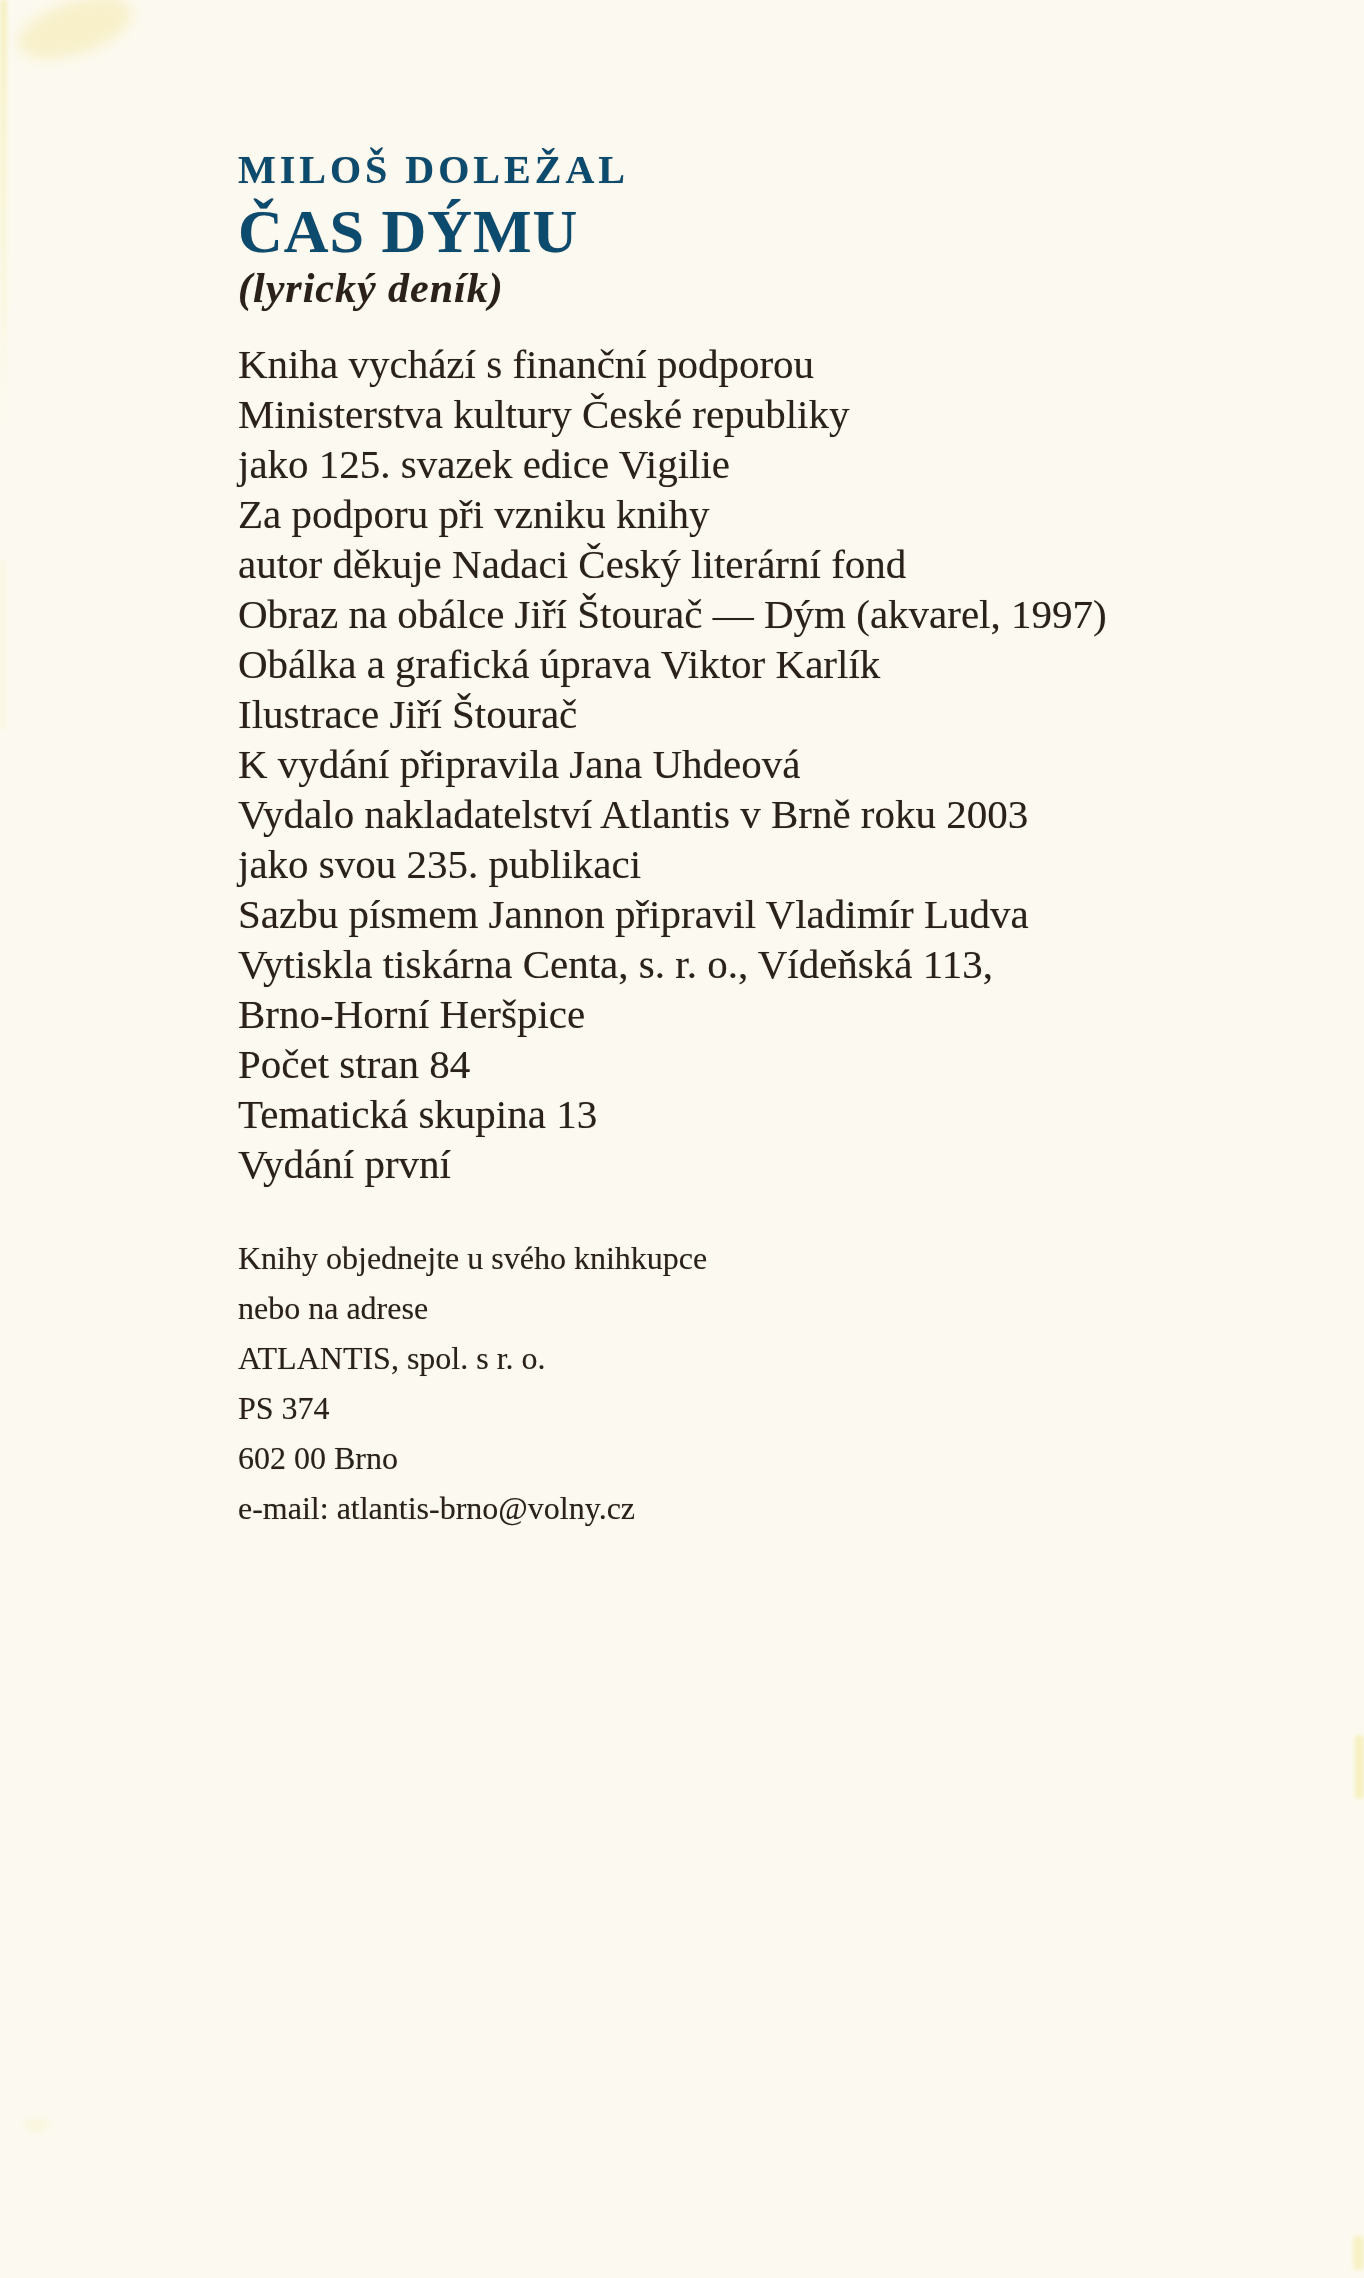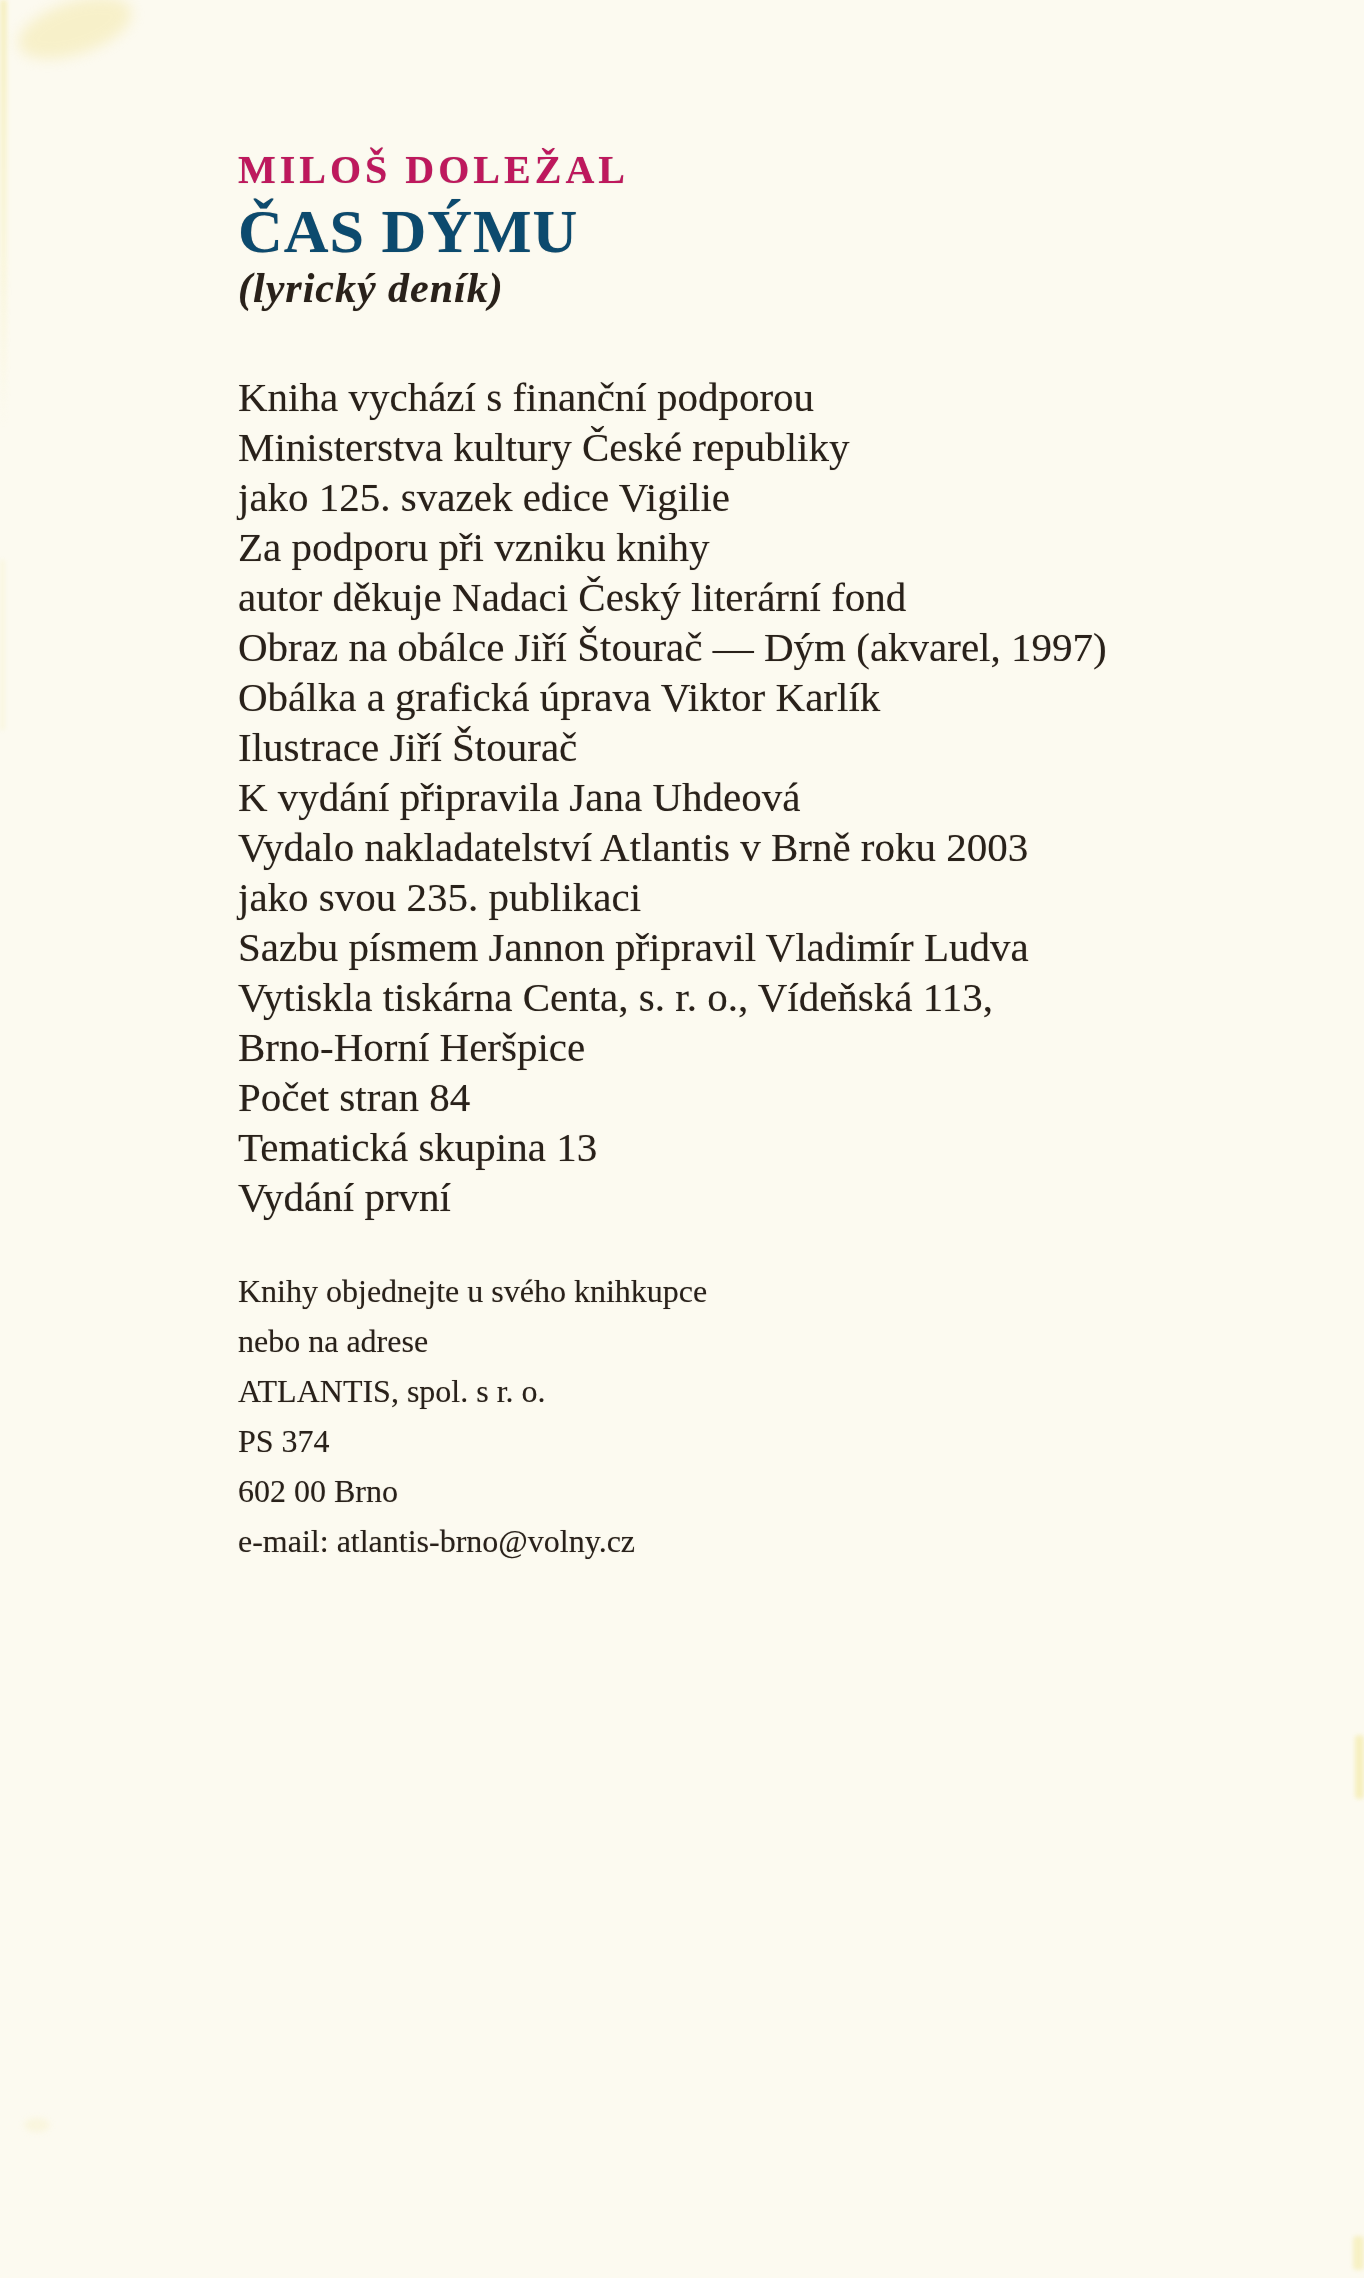--- a/index.html
+++ b/index.html
@@ -48,42 +48,42 @@
     left: 238px;
     top: 146px;
     width: 980px;
     text-shadow: 0 0 1px rgba(46, 35, 22, 0.35);
   }
 
   .author {
     font-size: 40px;
     font-weight: 700;
     letter-spacing: 4px;
-    color: #be185d;
+    color: #0c4a6e;
   }
 
   .title {
     margin: 6px 0 0 0;
     font-size: 62px;
     line-height: 1.05;
     font-weight: 700;
     letter-spacing: 1px;
     color: #0c4a6e;
   }
 
   .subtitle {
     margin-top: 0;
     font-size: 42px;
     font-style: italic;
     font-weight: 600;
     letter-spacing: 1px;
   }
 
   .colophon {
-    margin-top: 60px;
+    margin-top: 27px;
     font-size: 41px;
     line-height: 50px;
   }
 
   .ordering {
     margin-top: 44px;
     font-size: 32px;
     line-height: 50px;
   }
 

